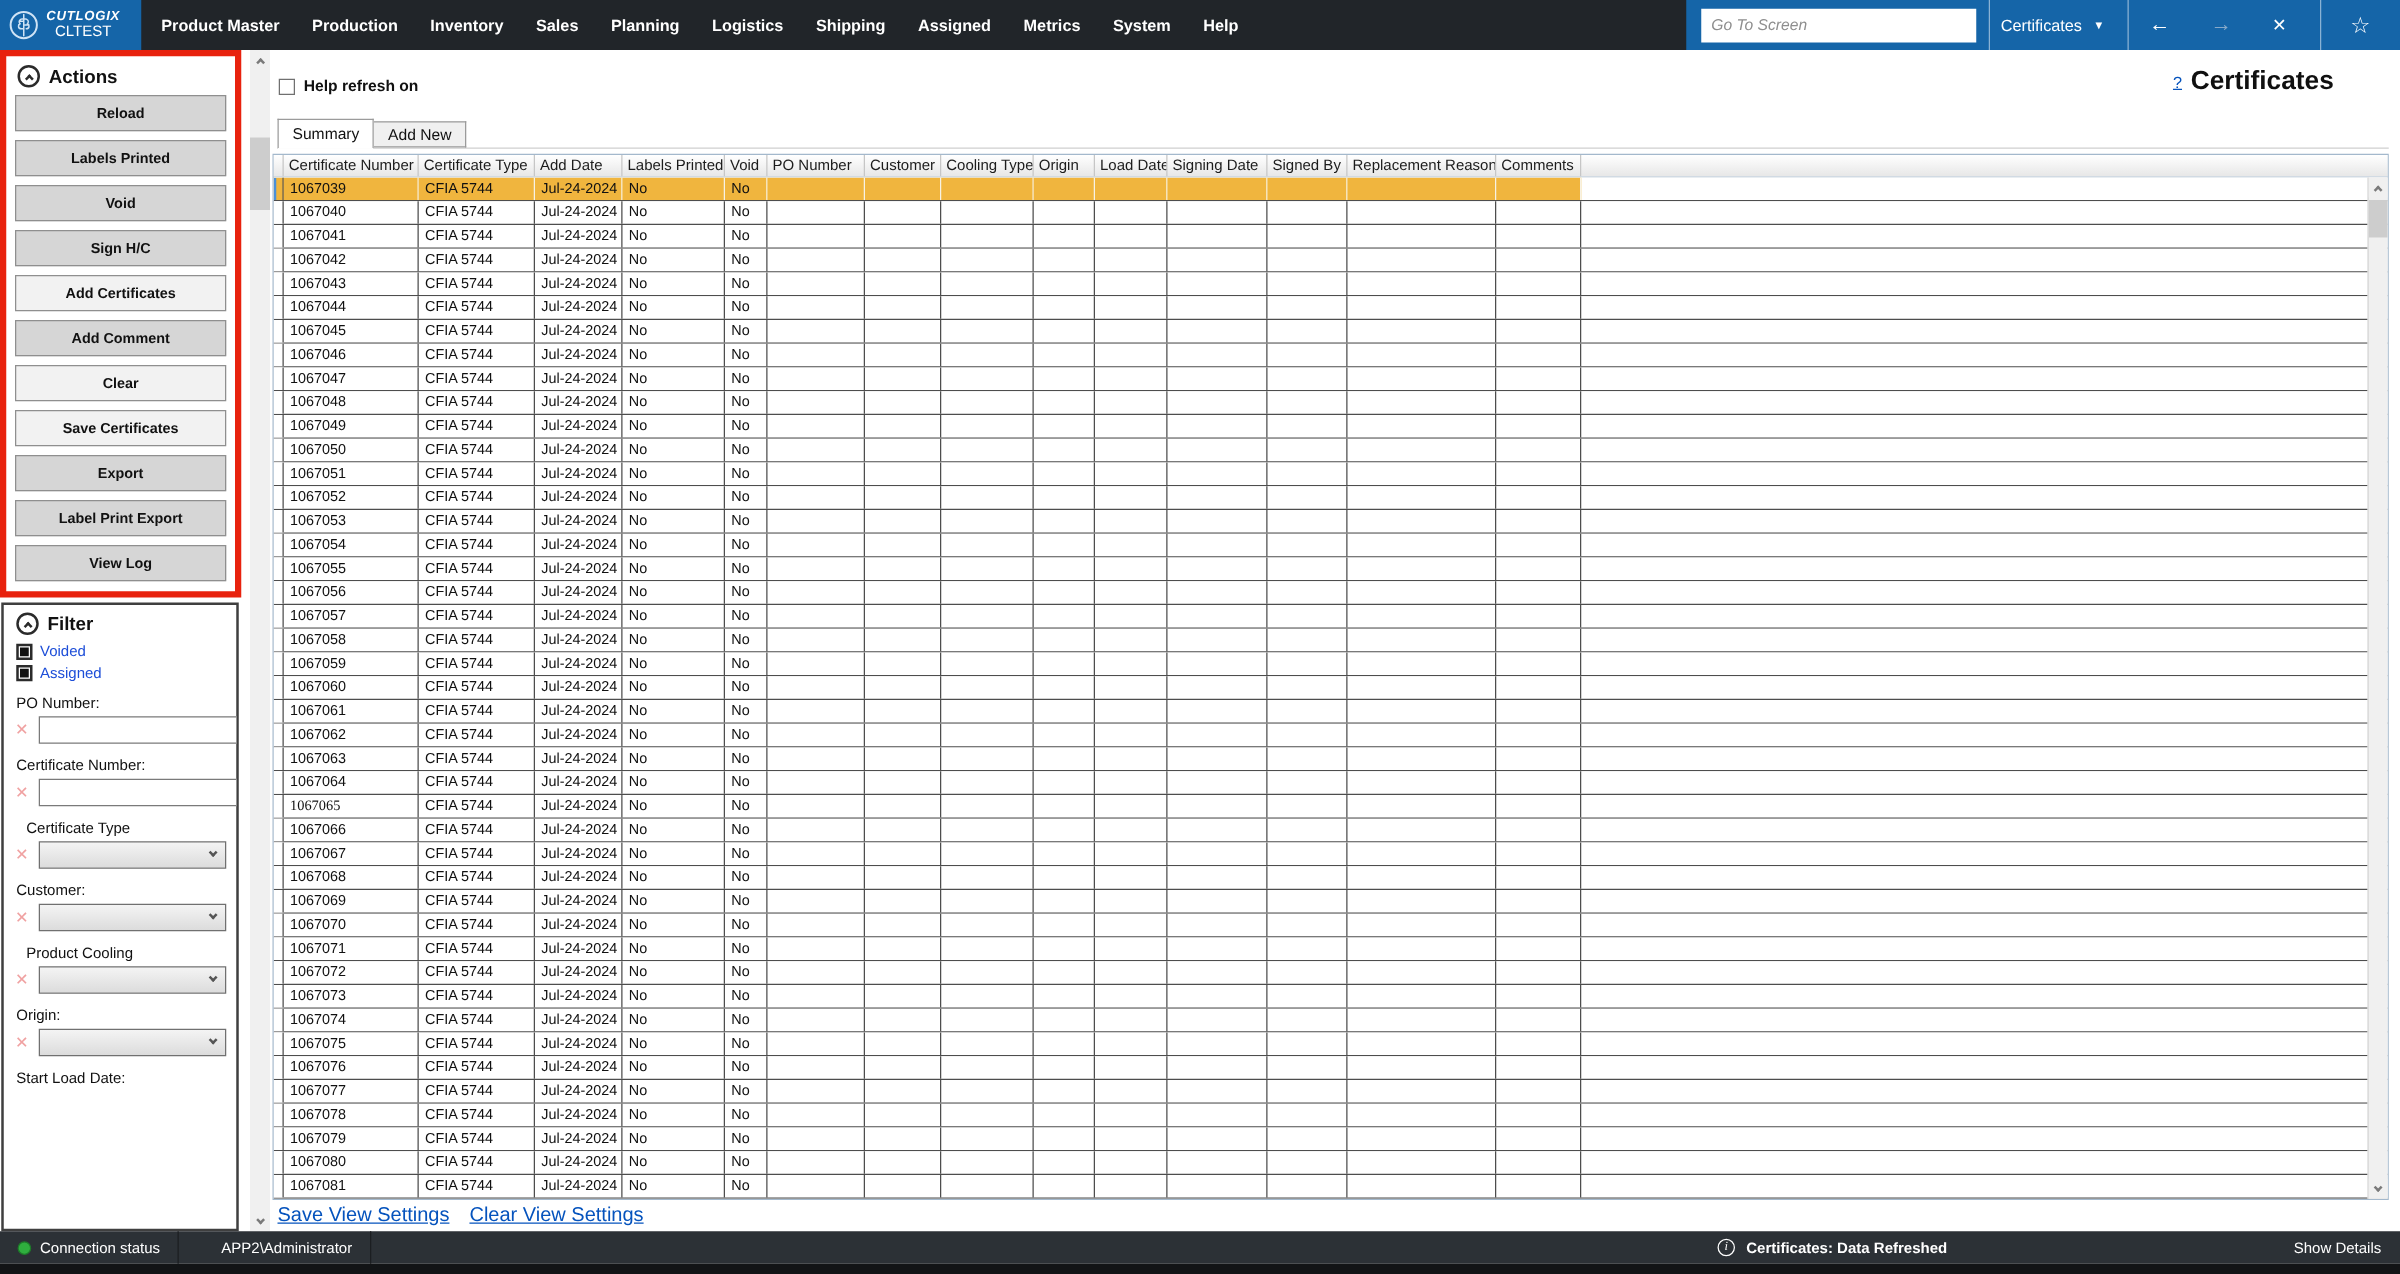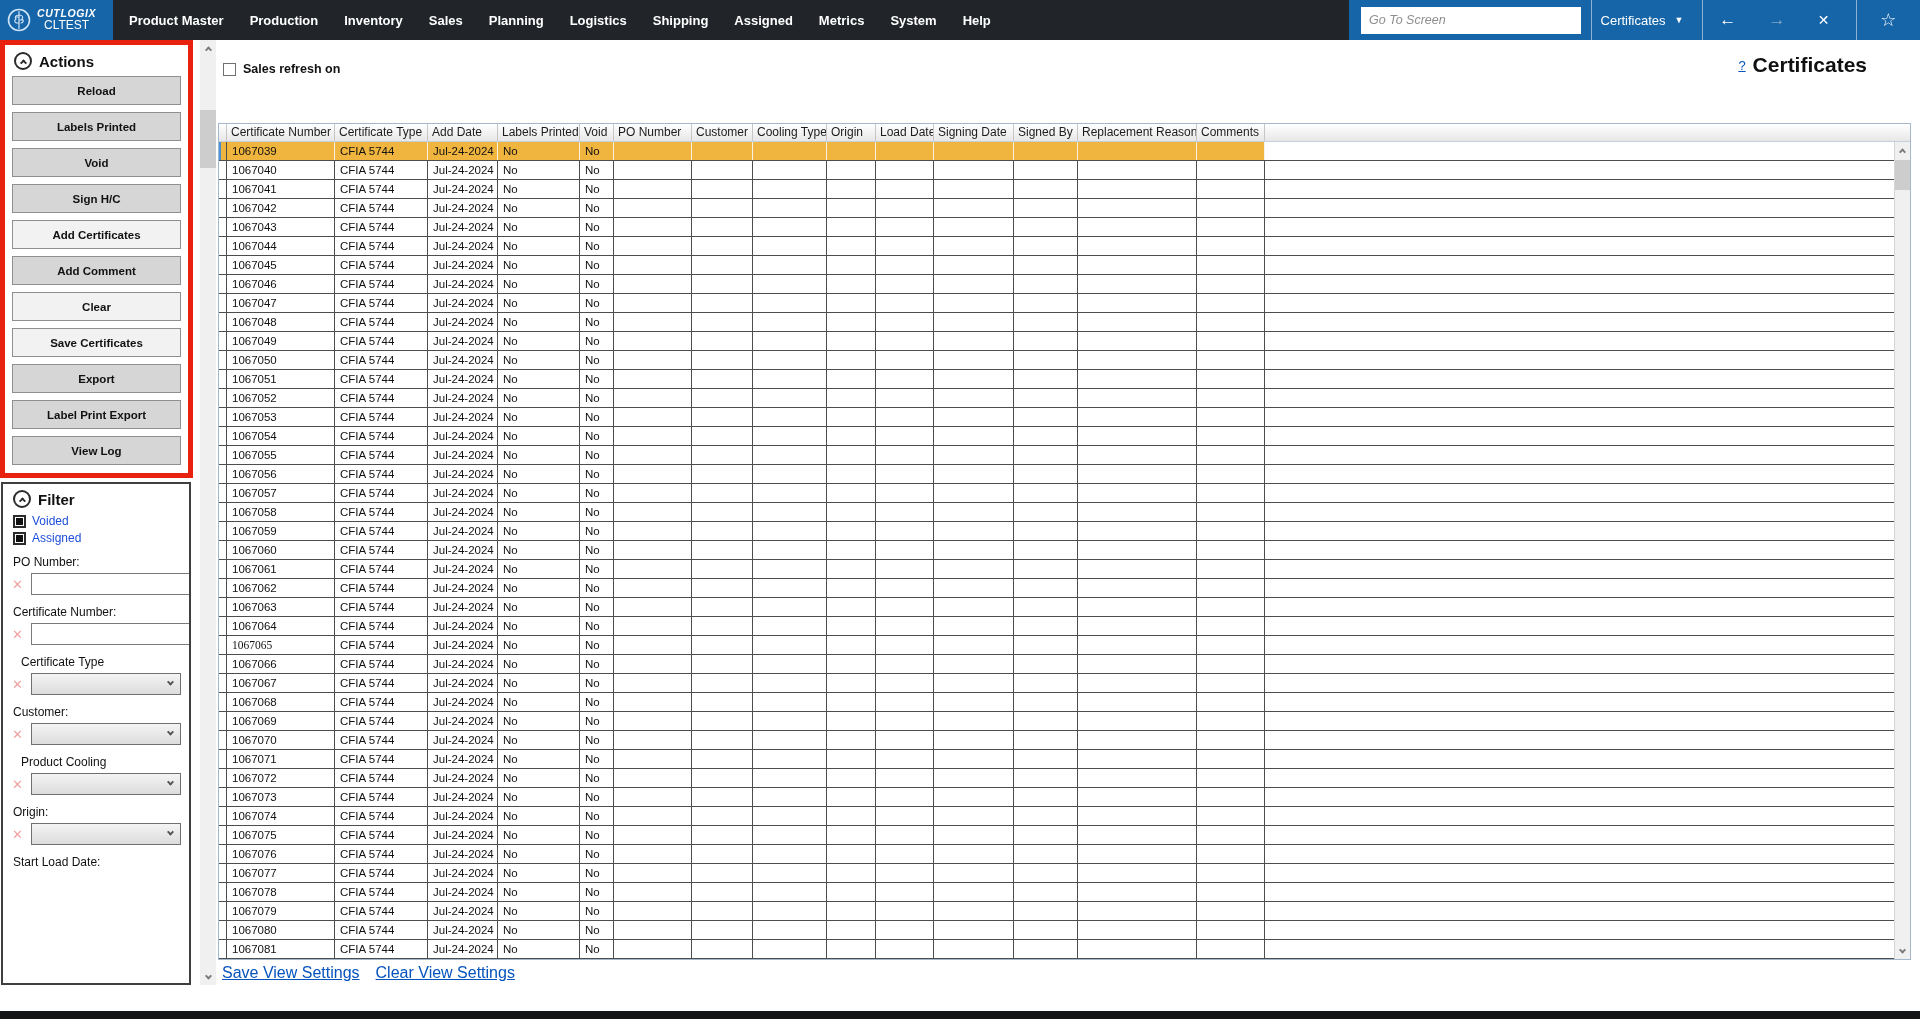--- a/index.html
+++ b/index.html
@@ -255,28 +255,36 @@
       <div class="side-thumb"></div>
       <div class="sb-btn sb-bottom">
           <span class="chev down"></span>
         </div>
     </div>
   </div>
 
   <div class="main">
     <div class="autorefresh">
       <span class="box"></span>
-      <span class="lbl">Sales refresh on</span>
+      <span class="lbl">Help refresh on</span>
     </div>
 
     <div class="page-title">
       <span class="help-link">?</span>
       <span class="title-text">Certificates</span>
     </div>
 
+    <div class="tabstrip">
+      <div class="tab active">
+          <span>Summary</span>
+        </div>
+      <div class="tab inactive">
+          <span>Add New</span>
+        </div>
+    </div>
 
     <div class="grid">
       <div class="grid-header" id="grid-header">
           <div class="h-strip"></div>
           <div class="h-cell" style="width: 108px;">Certificate Number</div>
           <div class="h-cell" style="width: 93px;">Certificate Type</div>
           <div class="h-cell" style="width: 70px;">Add Date</div>
           <div class="h-cell" style="width: 82px;">Labels Printed</div>
           <div class="h-cell" style="width: 34px;">Void</div>
           <div class="h-cell" style="width: 78px;">PO Number</div>
@@ -1076,15 +1084,30 @@
           </div>
       </div>
     </div>
 
     <div class="links">
       <span class="view-link">Save View Settings</span>
       <span class="view-link">Clear View Settings</span>
     </div>
   </div>
 
+  <div class="statusbar">
+    <div class="sb-sec">
+      <span class="conn-dot"></span>
+      <span>Connection status</span>
+    </div>
+    <div class="sb-sec">
+      <span class="user-icon"><span class="head"></span><span class="bodyp"></span></span>
+      <span>APP2\Administrator</span>
+    </div>
+    <div class="sb-msg">
+      <span class="info-icon">i</span>
+      <span class="msg-text">Certificates: Data Refreshed</span>
+    </div>
+    <span class="show-details">Show Details</span>
+  </div>
   <div class="bottomstrip"></div>
 
 </div>
 
 </body></html>

